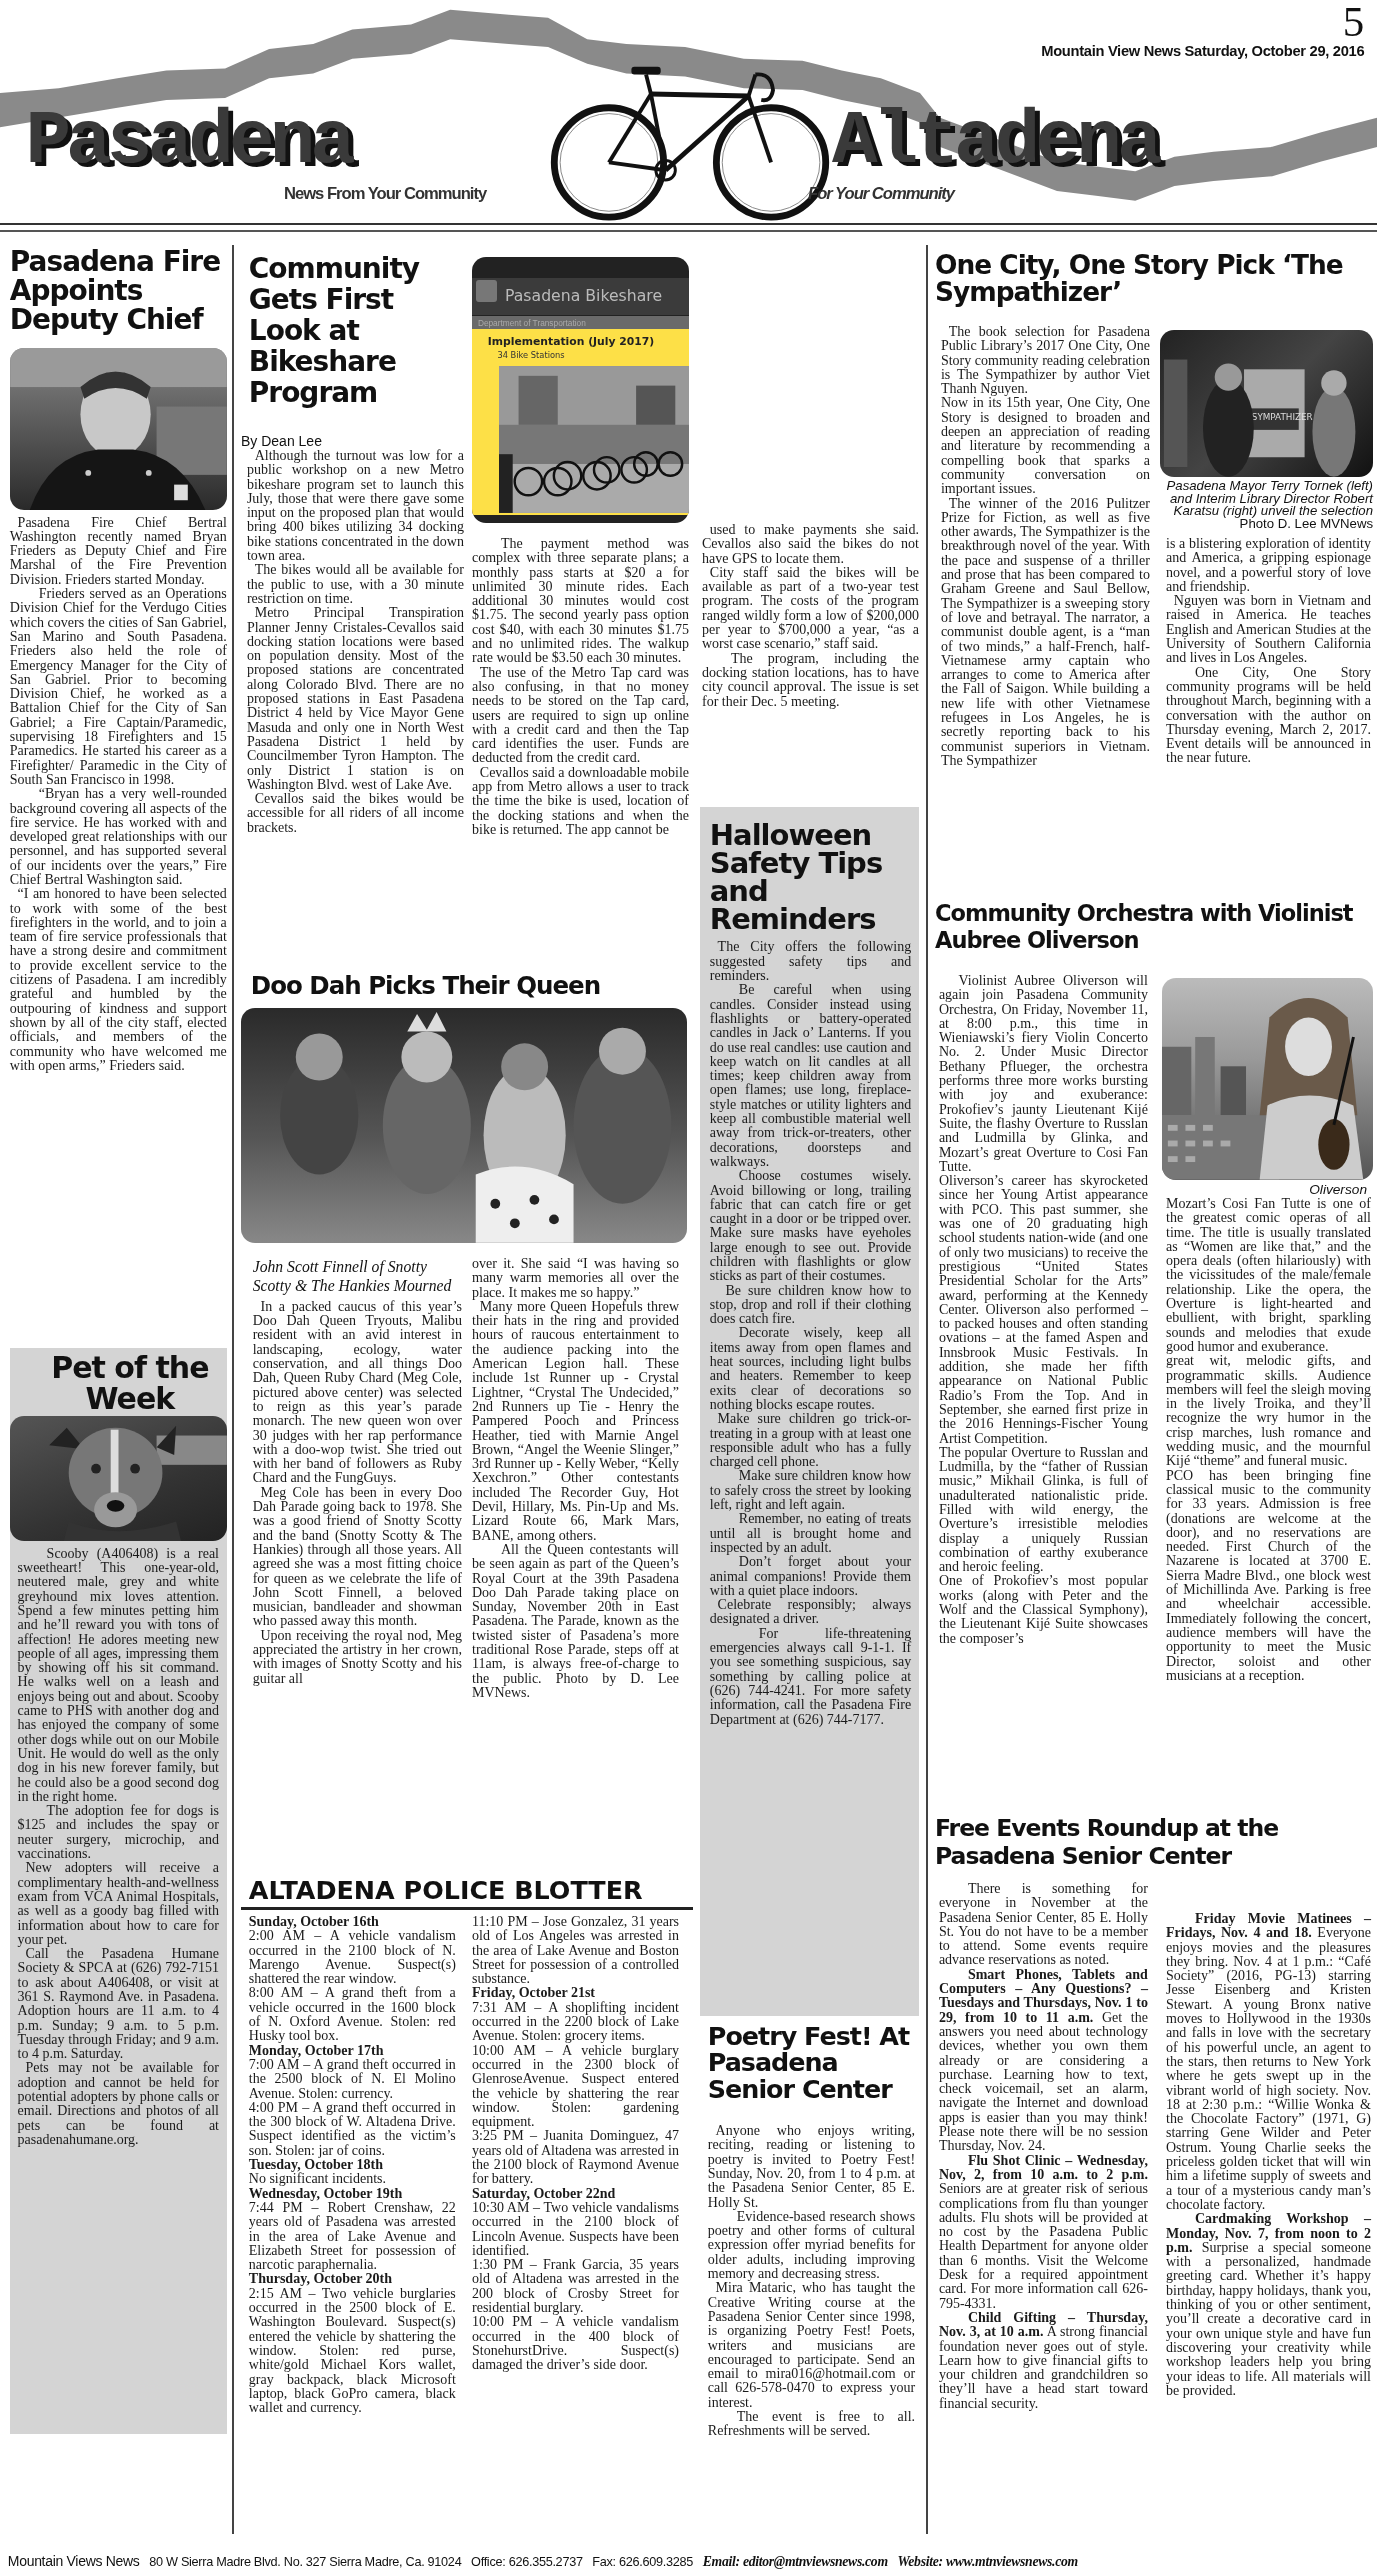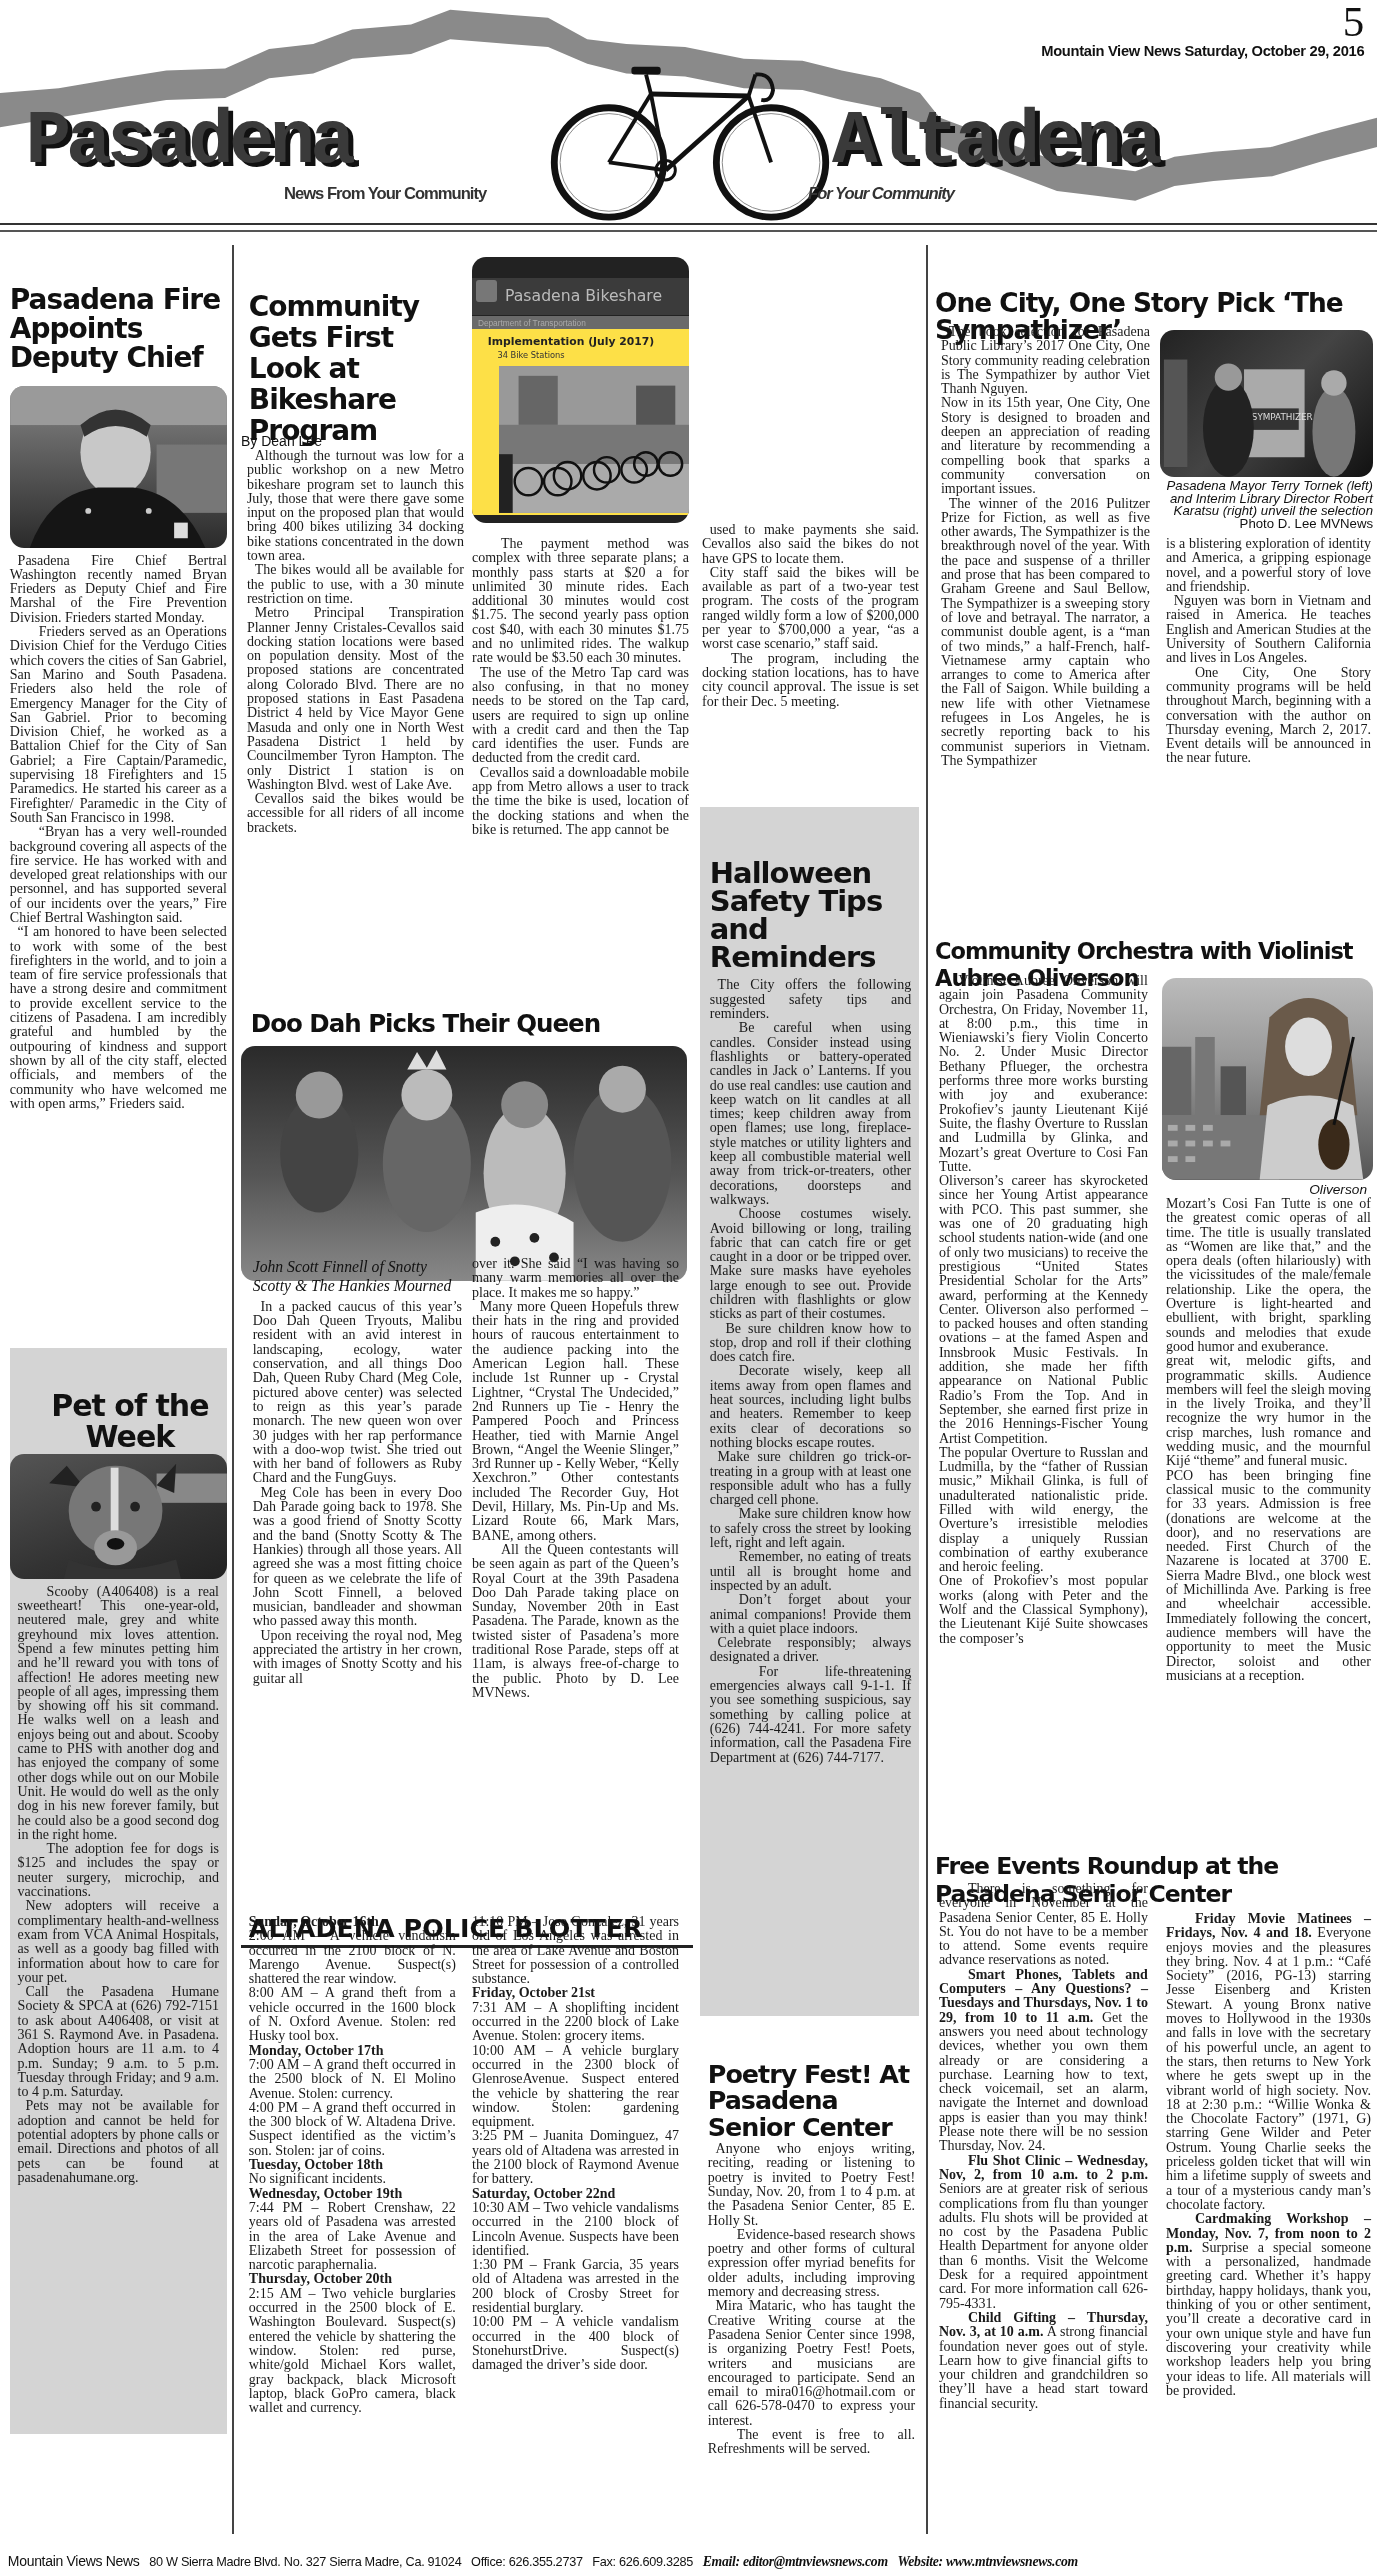--- a/index.html
+++ b/index.html
@@ -16,21 +16,21 @@
   .brand-right { left: 832px; }
   .tag-left, .tag-right { position: absolute; top: 184px; font-family: "Liberation Sans", sans-serif; font-weight: bold; font-size: 16.6px; letter-spacing: -1px; color: #333; }
   .tag-left { left: 284px; }
   .tag-right { left: 808px; font-style: italic; }
   .bike-icon { position: absolute; left: 548px; top: 55px; }
   .rule-double { position: absolute; left: 0; top: 223px; width: 1378px; height: 8.8px; border-top: 2.9px solid #333; border-bottom: 2.9px solid #555; }
 
   
   .col { position: absolute; }
   .vrule { position: absolute; width: 2px; background: #444; }
-  .headline { font-family: "DejaVu Sans", sans-serif; font-weight: bold; color: #111; letter-spacing: -1px; margin-top: 38px; }
+  .headline { font-family: "DejaVu Sans", sans-serif; font-weight: bold; color: #111; letter-spacing: -1px; }
   .body-text { font-family: "Liberation Serif", serif; font-size: 14px; line-height: 14.3px; text-align: justify; hyphens: auto; color: #1a1a1a; }
   .body-text p { text-indent: 7.8px; }
   .body-text p.deep { text-indent: 29px; }
   .photo { position: relative; background: #555; overflow: hidden; border-radius: 14px; }
   .gray-box { background: #d4d4d4; }
   .caption-sans { font-family: "Liberation Sans", sans-serif; font-style: italic; font-size: 13.2px; line-height: 12.7px; }
   .b { font-weight: bold; }
 
   
   .footer { position: absolute; left: 7.8px; top: 2553px; width: 1183px; font-family: "Liberation Sans", sans-serif; font-size: 12.7px; color: #111; white-space: nowrap; letter-spacing: -0.3px; }
@@ -248,21 +248,21 @@
     <p class="deep">Make sure children know how to safely cross the street by looking left, right and left again.</p>
     <p class="deep">Remember, no eating of treats until all is brought home and inspected by an adult.</p>
     <p class="deep">Don’t forget about your animal companions! Provide them with a quiet place indoors.</p>
     <p>Celebrate responsibly; always designated a driver.</p>
     <p class="deep" style="text-indent:49px">For life-threatening emergencies always call 9-1-1. If you see something suspicious, say something by calling police at (626) 744-4241. For more safety information, call the Pasadena Fire Department at (626) 744-7177.</p>
   </div>
 </article>
 
 <article class="col" style="left:700px; top:2019px; width:219px;">
   <h2 class="headline" style="font-size:25.4px; line-height:26.4px; padding:3.9px 0 0 7.8px;">Poetry Fest! At Pasadena Senior Center</h2>
-  <div class="body-text" style="padding:2px 3.9px 0 7.8px;">
+  <div class="body-text" style="padding:2px 3.9px 0 7.8px;margin-top:20px;">
     <p>Anyone who enjoys writing, reciting, reading or listening to poetry is invited to Poetry Fest! Sunday, Nov. 20, from 1 to 4 p.m. at the Pasadena Senior Center, 85 E. Holly St.</p>
     <p class="deep">Evidence-based research shows poetry and other forms of cultural expression offer myriad benefits for older adults, including improving memory and decreasing stress.</p>
     <p>Mira Mataric, who has taught the Creative Writing course at the Pasadena Senior Center since 1998, is organizing Poetry Fest! Poets, writers and musicians are encouraged to participate. Send an email to mira016@hotmail.com or call 626-578-0470 to express your interest.</p>
     <p class="deep">The event is free to all. Refreshments will be served.</p>
   </div>
 </article>
 
 <div class="vrule" style="left:926px; top:245px; height:2289px;"></div>
 
 <article class="col" style="left:935px; top:247px; width:436px;">

